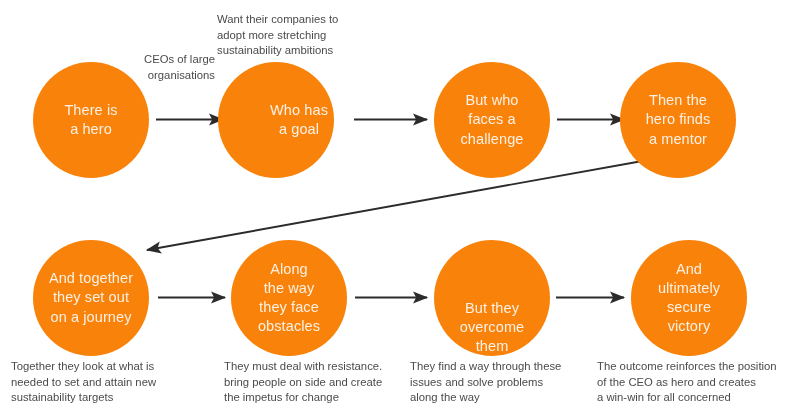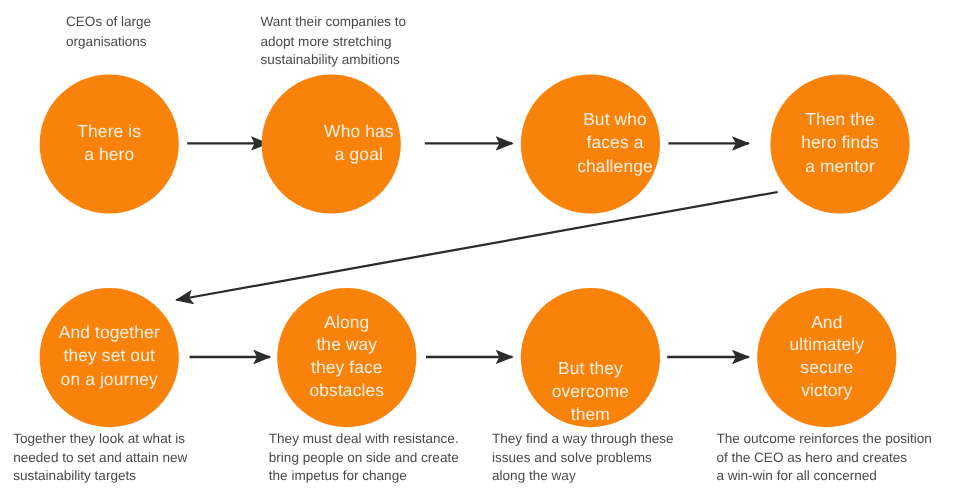--- a/index.html
+++ b/index.html
@@ -46,21 +46,22 @@
   }
   .caption {
     position: absolute;
     color: #4b4b4b;
     font-size: 11.3px;
     line-height: 1.38;
     text-align: left;
     z-index: 3;
   }
   .caption.left-align {
-    text-align: left;
+    text-align: right;
+    margin-top: 40px;
   }
 </style>
 </head>
 <body>
 
 <div id="canvas">
 
   <svg id="arrow-layer" viewBox="0 0 801 419" width="801" height="419">
     <defs>
       <marker id="ah" markerWidth="9" markerHeight="9" refX="7.4" refY="3.2" orient="auto" markerUnits="strokeWidth">
@@ -84,25 +85,25 @@
   </svg>
 
   <div class="node" style="left:33px; top:62px; width:116px; height:116px;">
     <div class="node-label">There is<br>a hero</div>
   </div>
 
   <div class="node" style="left:218px; top:62px; width:116px; height:116px;justify-content:flex-end;">
     <div class="node-label">Who has<br>a goal</div>
   </div>
 
-  <div class="node" style="left:434px; top:62px; width:116px; height:116px;justify-content:flex-end;">
+  <div class="node" style="left:434px; top:62px; width:116px; height:116px;">
     <div class="node-label">But who<br>faces a<br>challenge</div>
   </div>
 
-  <div class="node" style="left:642px; top:62px; width:116px; height:116px;">
+  <div class="node" style="left:620px; top:62px; width:116px; height:116px;">
     <div class="node-label">Then the<br>hero finds<br>a mentor</div>
   </div>
 
   <div class="node" style="left:33px; top:240px; width:116px; height:116px;">
     <div class="node-label">And together<br>they set out<br>on a journey</div>
   </div>
 
   <div class="node" style="left:231px; top:240px; width:116px; height:116px;">
     <div class="node-label">Along<br>the way<br>they face<br>obstacles</div>
   </div>

